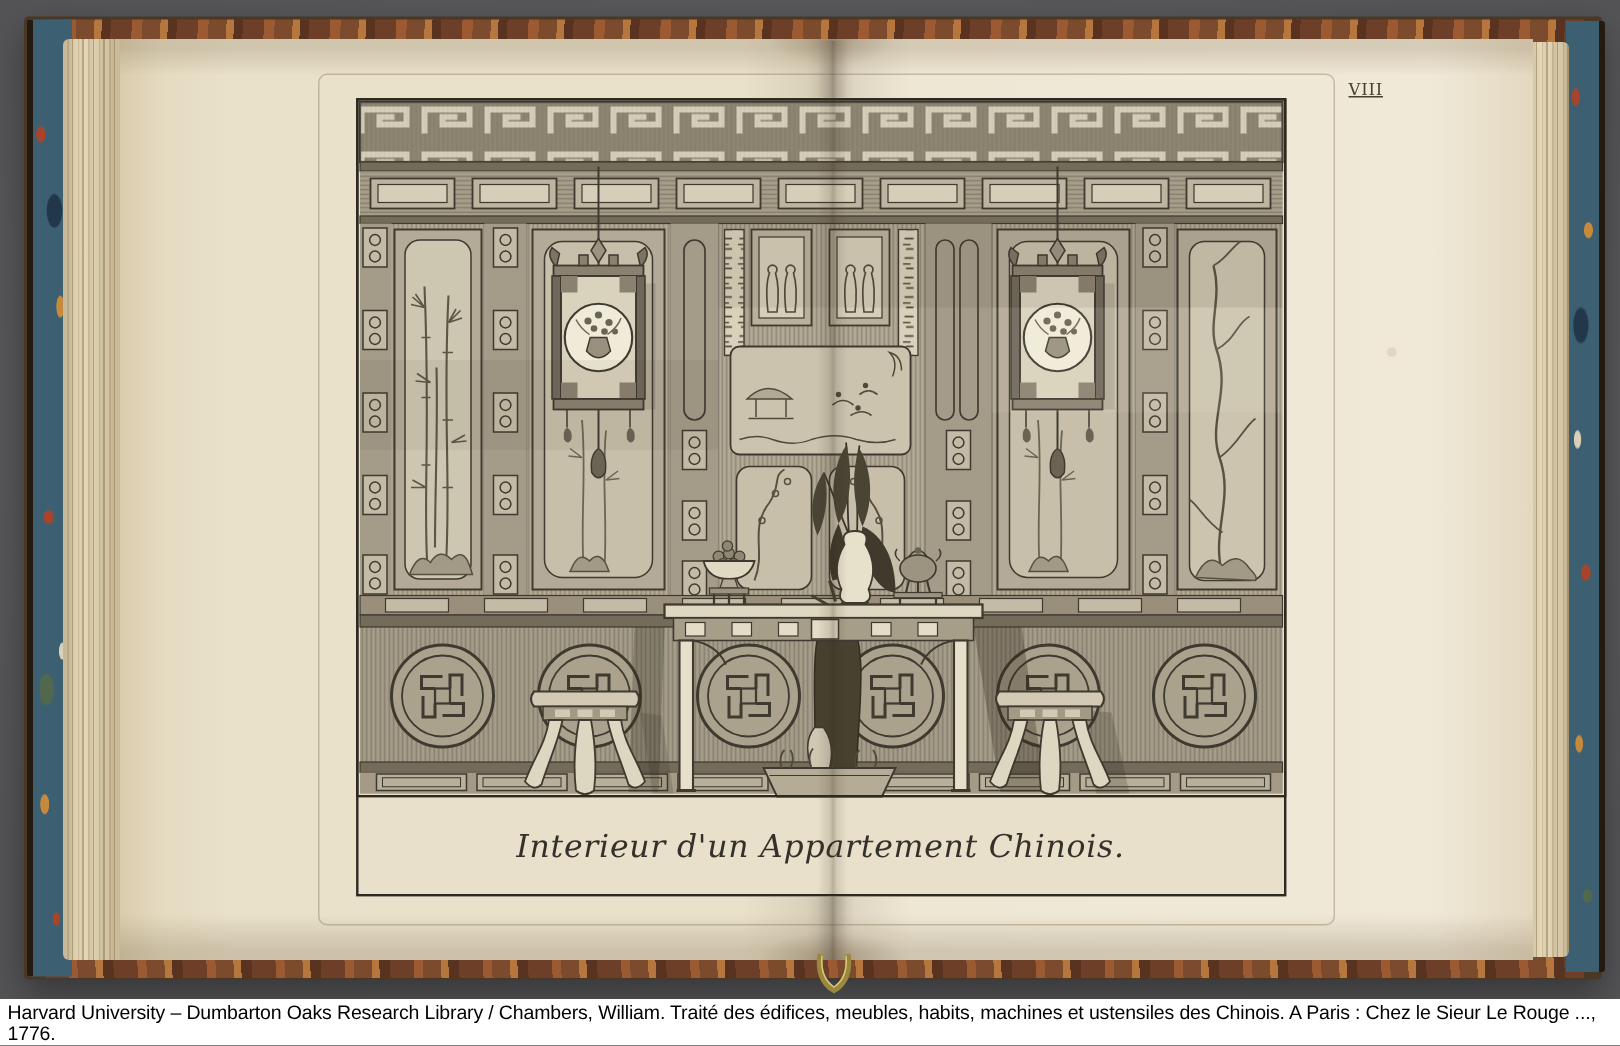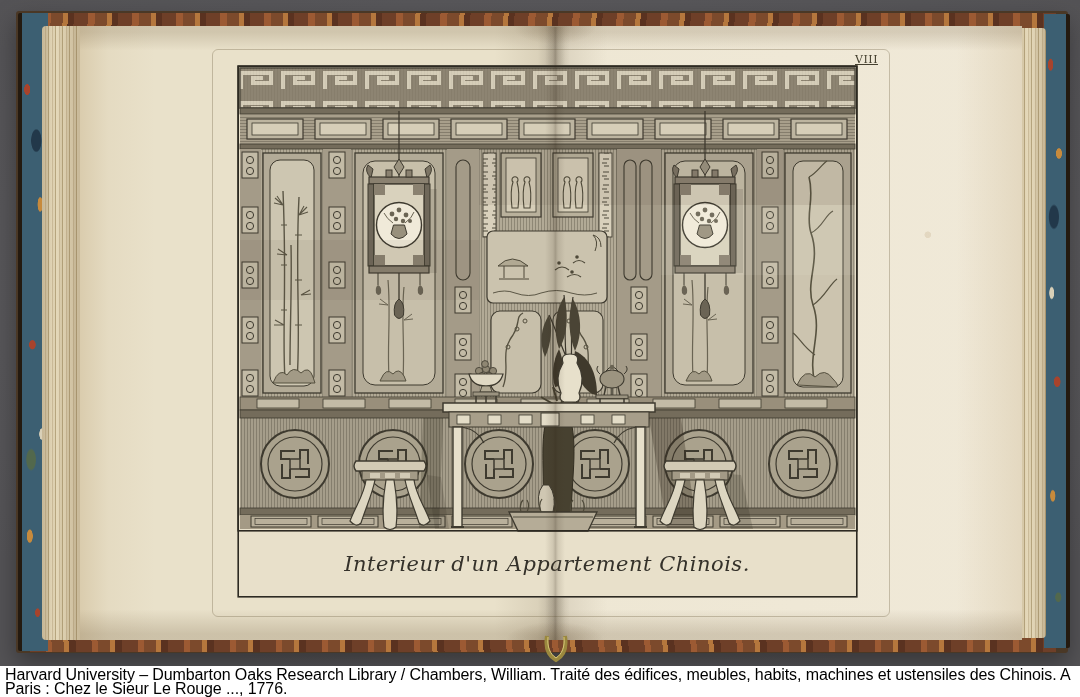--- a/index.html
+++ b/index.html
@@ -57,28 +57,28 @@
       radial-gradient(6px 6px at 90% 34%, rgba(150,110,55,.14) 0 50%, transparent 60%),
       linear-gradient(180deg, rgba(120,100,70,.22) 0 1%, transparent 4%),
       linear-gradient(0deg, rgba(120,100,70,.25) 0 1%, transparent 5%),
       linear-gradient(90deg, rgba(190,165,120,.35) 0, rgba(190,165,120,.10) 3%, transparent 8%, transparent 93%, rgba(190,165,120,.25) 100%),
       linear-gradient(90deg, transparent 44%, rgba(90,70,45,.10) 48.6%, rgba(55,42,26,.26) 50.4%, rgba(90,70,45,.10) 52%, transparent 56%),
       linear-gradient(90deg, #e9e1ca 0 49%, #eee7d4 52%, #f0e9d8 100%);}
 
   
   #plate-mark{left:212px;top:49px;width:676px;height:566px;border:1px solid rgba(125,112,85,.38);border-radius:6px;}
   #plate{left:237px;top:65px;width:621px;height:533px;}
-  #plate-number{left:855px;top:53px;width:30px;font:11px "DejaVu Serif",serif;
+  #plate-number{left:899px;top:53px;width:30px;font:11px "DejaVu Serif",serif;
     letter-spacing:.5px;color:#45402f;text-decoration:underline;}
   #fold{left:545px;top:27px;width:20px;height:613px;
     background:linear-gradient(90deg, transparent 0, rgba(60,48,32,.14) 40%, rgba(50,38,24,.26) 52%, rgba(60,48,32,.12) 65%, transparent 100%);}
 
   
   #caption{left:0;top:666px;width:1080px;height:31px;background:#fff;color:#000;
-    font-size:16px;line-height:13.5px;letter-spacing:-.1px;padding:2px 0 0 5px;box-sizing:border-box;}
+    font-size:13px;line-height:13.5px;letter-spacing:-.1px;padding:2px 0 0 5px;box-sizing:border-box;}
 </style>
 </head>
 <body>
 
 <div id="photo" class="abs"></div>
 
 <div id="book-base" class="abs"></div>
 <div id="edge-top" class="abs"></div>
 <div id="edge-bottom" class="abs"></div>
 <div id="marble-left" class="abs"></div>

